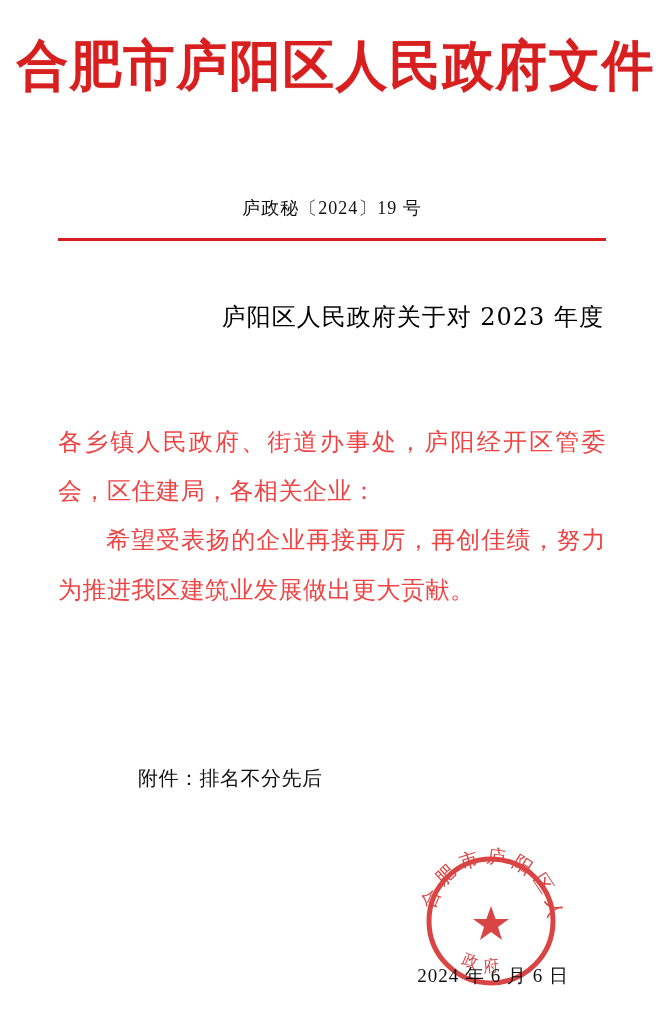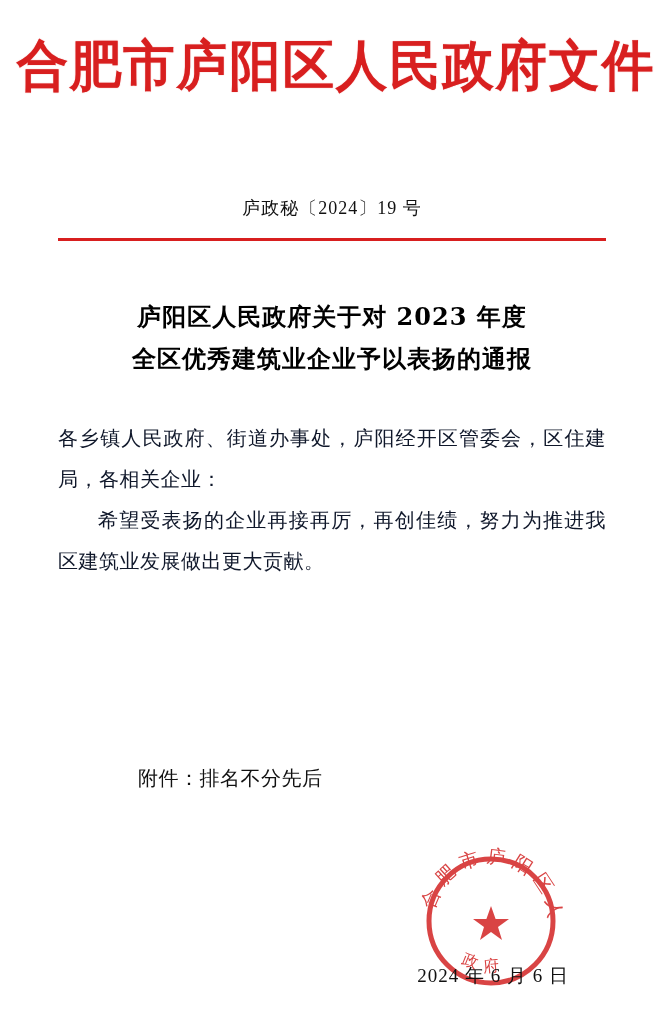--- a/index.html
+++ b/index.html
@@ -66,40 +66,40 @@
     height: 3px;
     background: #d81f1f;
   }
 
   
   .doc-title {
     position: absolute;
     left: 60px;
     top: 296px;
     width: 544px;
-    text-align: center;
+    text-align: right;
     font-family: "DejaVu Serif", "Liberation Serif", serif;
-    font-weight: bold;
+    font-weight: normal;
     font-size: 24px;
     line-height: 1.75;
     letter-spacing: 1px;
     color: #000;
   }
   .doc-title .line { display: block; white-space: nowrap; }
 
   
   .body-text {
     position: absolute;
     left: 58px;
     top: 418px;
     width: 548px;
-    font-size: 20px;
+    font-size: 24px;
     line-height: 2.05;
     letter-spacing: 0.5px;
-    color: #0f172a;
+    color: #ef4444;
   }
   .body-text p {
     margin: 0;
     text-align: justify;
     text-justify: inter-ideograph;
   }
   .body-text p.indent { text-indent: 2em; }
 
   
   .attachment {
@@ -142,21 +142,20 @@
   <div class="masthead">
     <span class="masthead-title">合肥市庐阳区人民政府文件</span>
   </div>
 
   <div class="doc-number">庐政秘〔2024〕19 号</div>
 
   <div class="red-rule"></div>
 
   <div class="doc-title">
     <span class="line">庐阳区人民政府关于对 2023 年度</span>
-    <span class="line">全区优秀建筑业企业予以表扬的通报</span>
   </div>
 
   <div class="body-text">
     <p>各乡镇人民政府、街道办事处，庐阳经开区管委会，区住建局，各相关企业：</p>
     <p class="indent">希望受表扬的企业再接再厉，再创佳绩，努力为推进我区建筑业发展做出更大贡献。</p>
   </div>
 
   <div class="attachment">附件：排名不分先后</div>
 
   <div class="seal">

